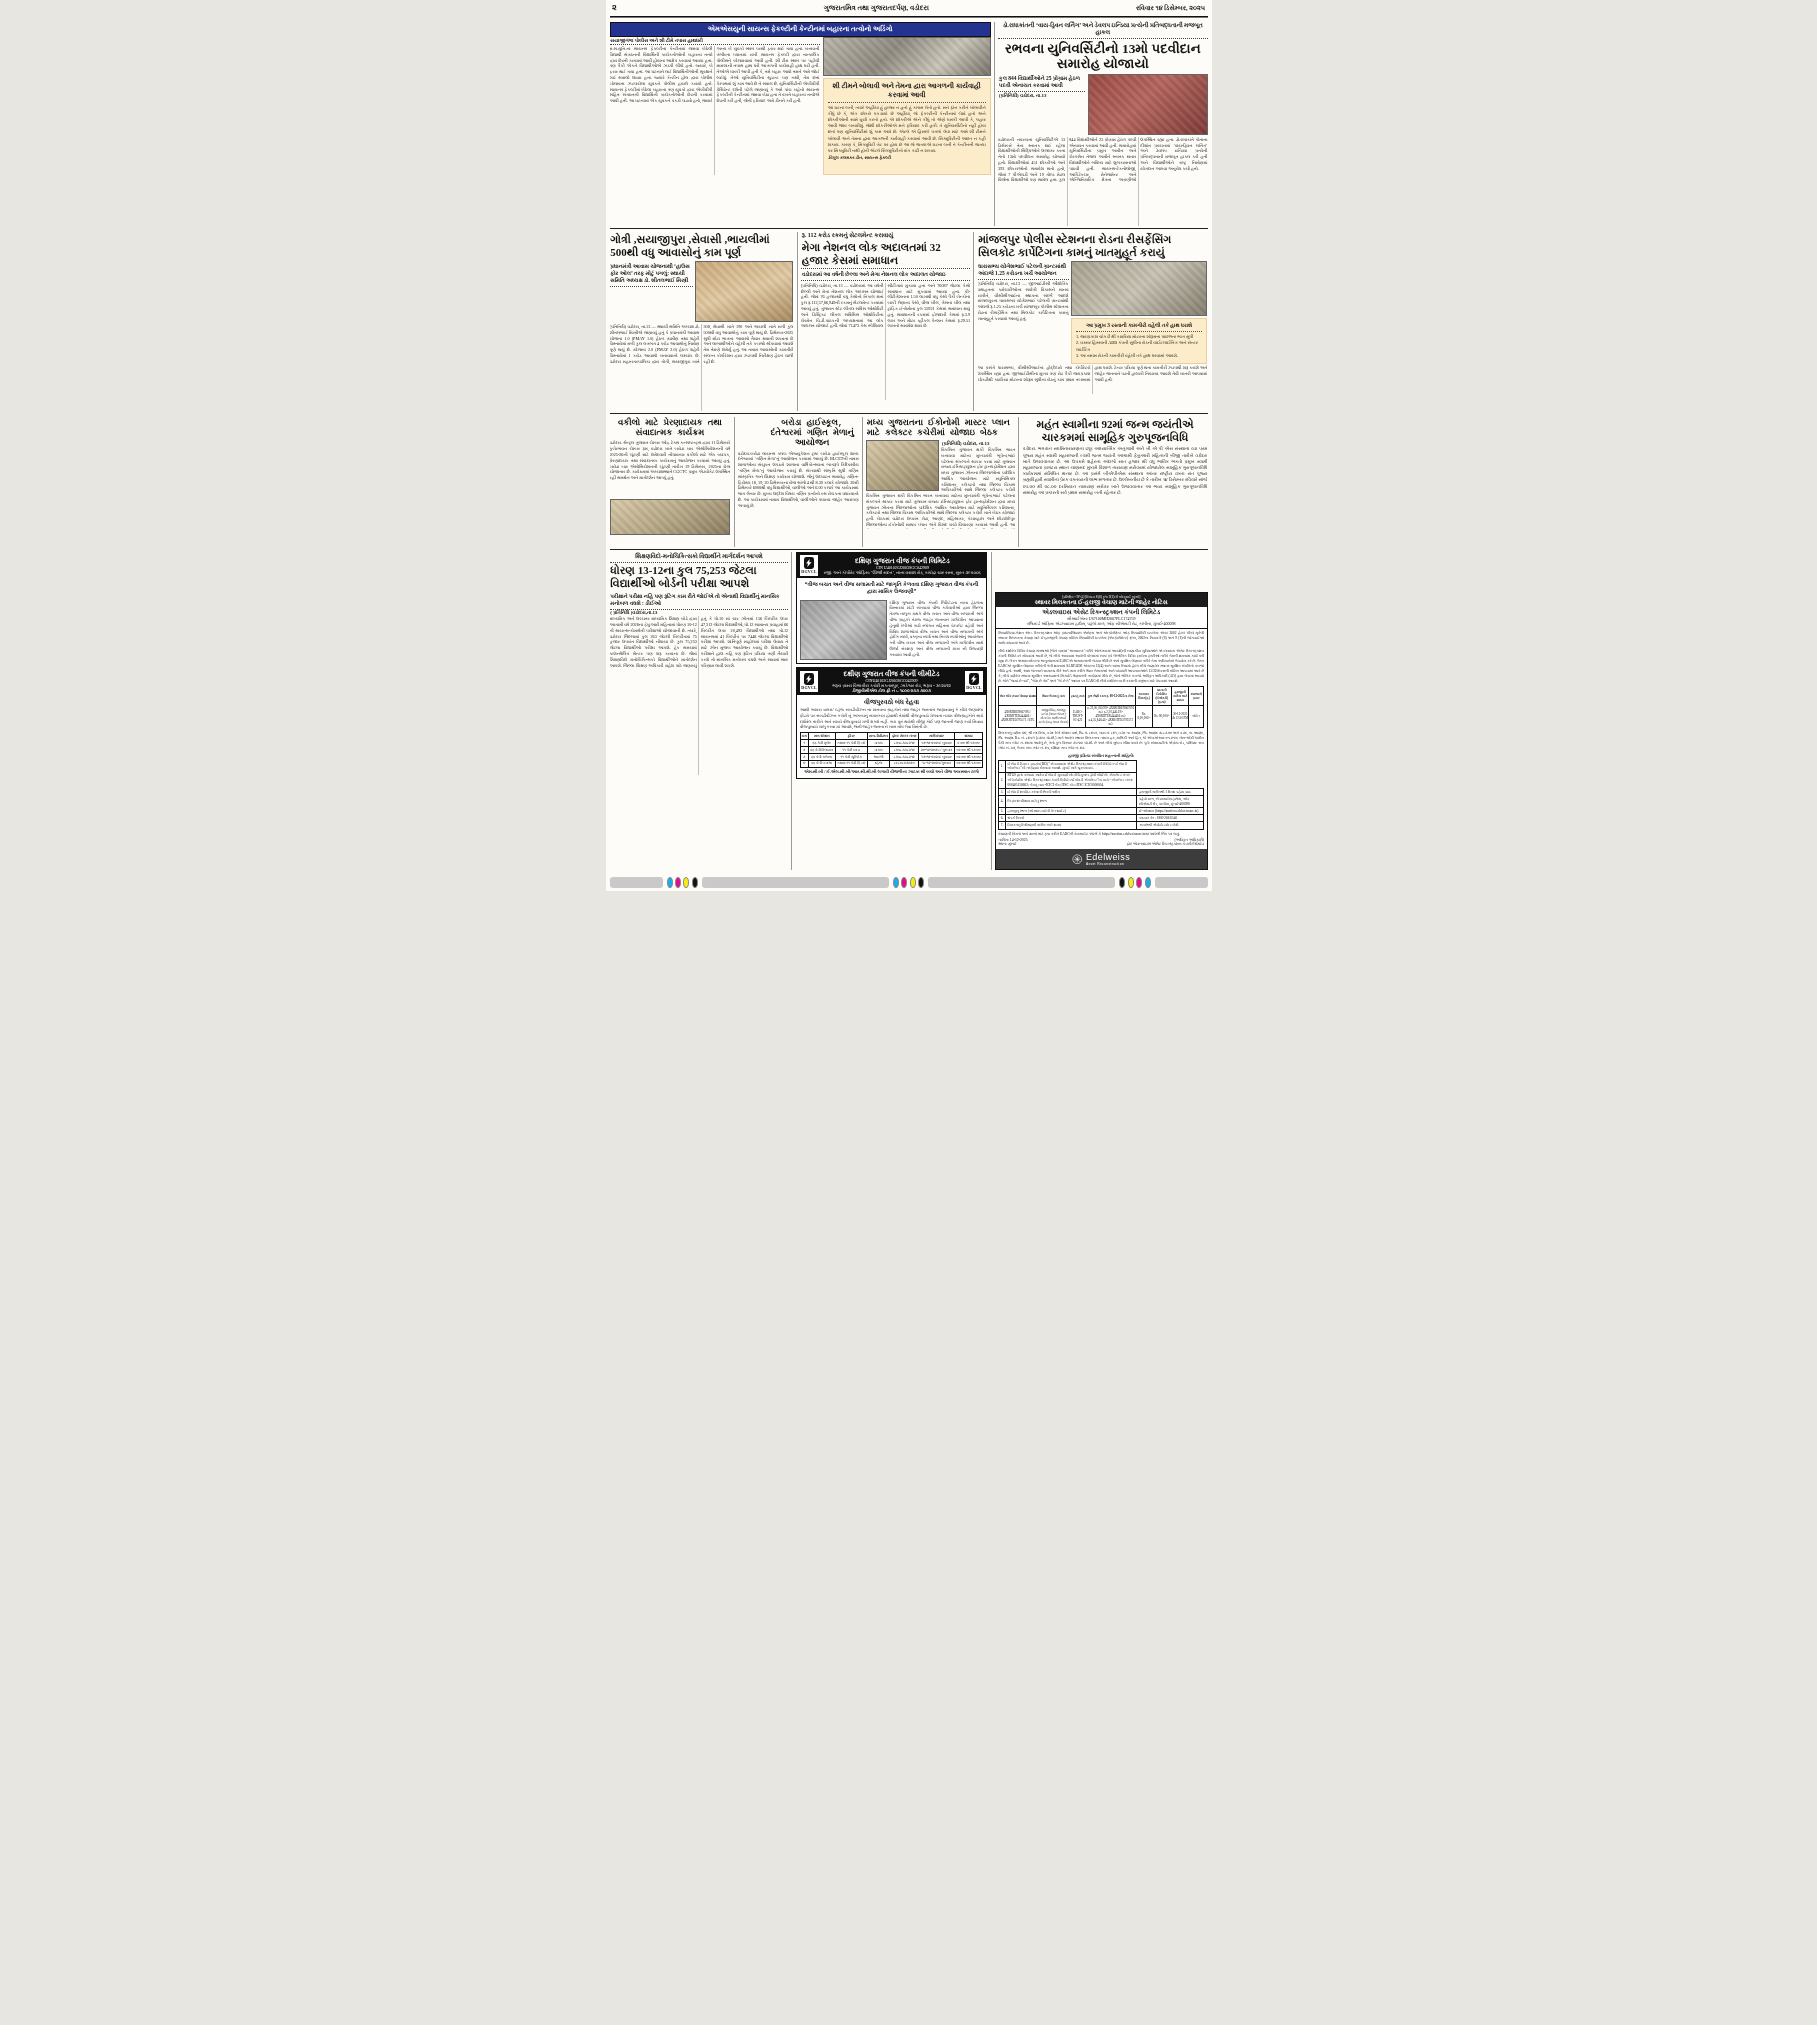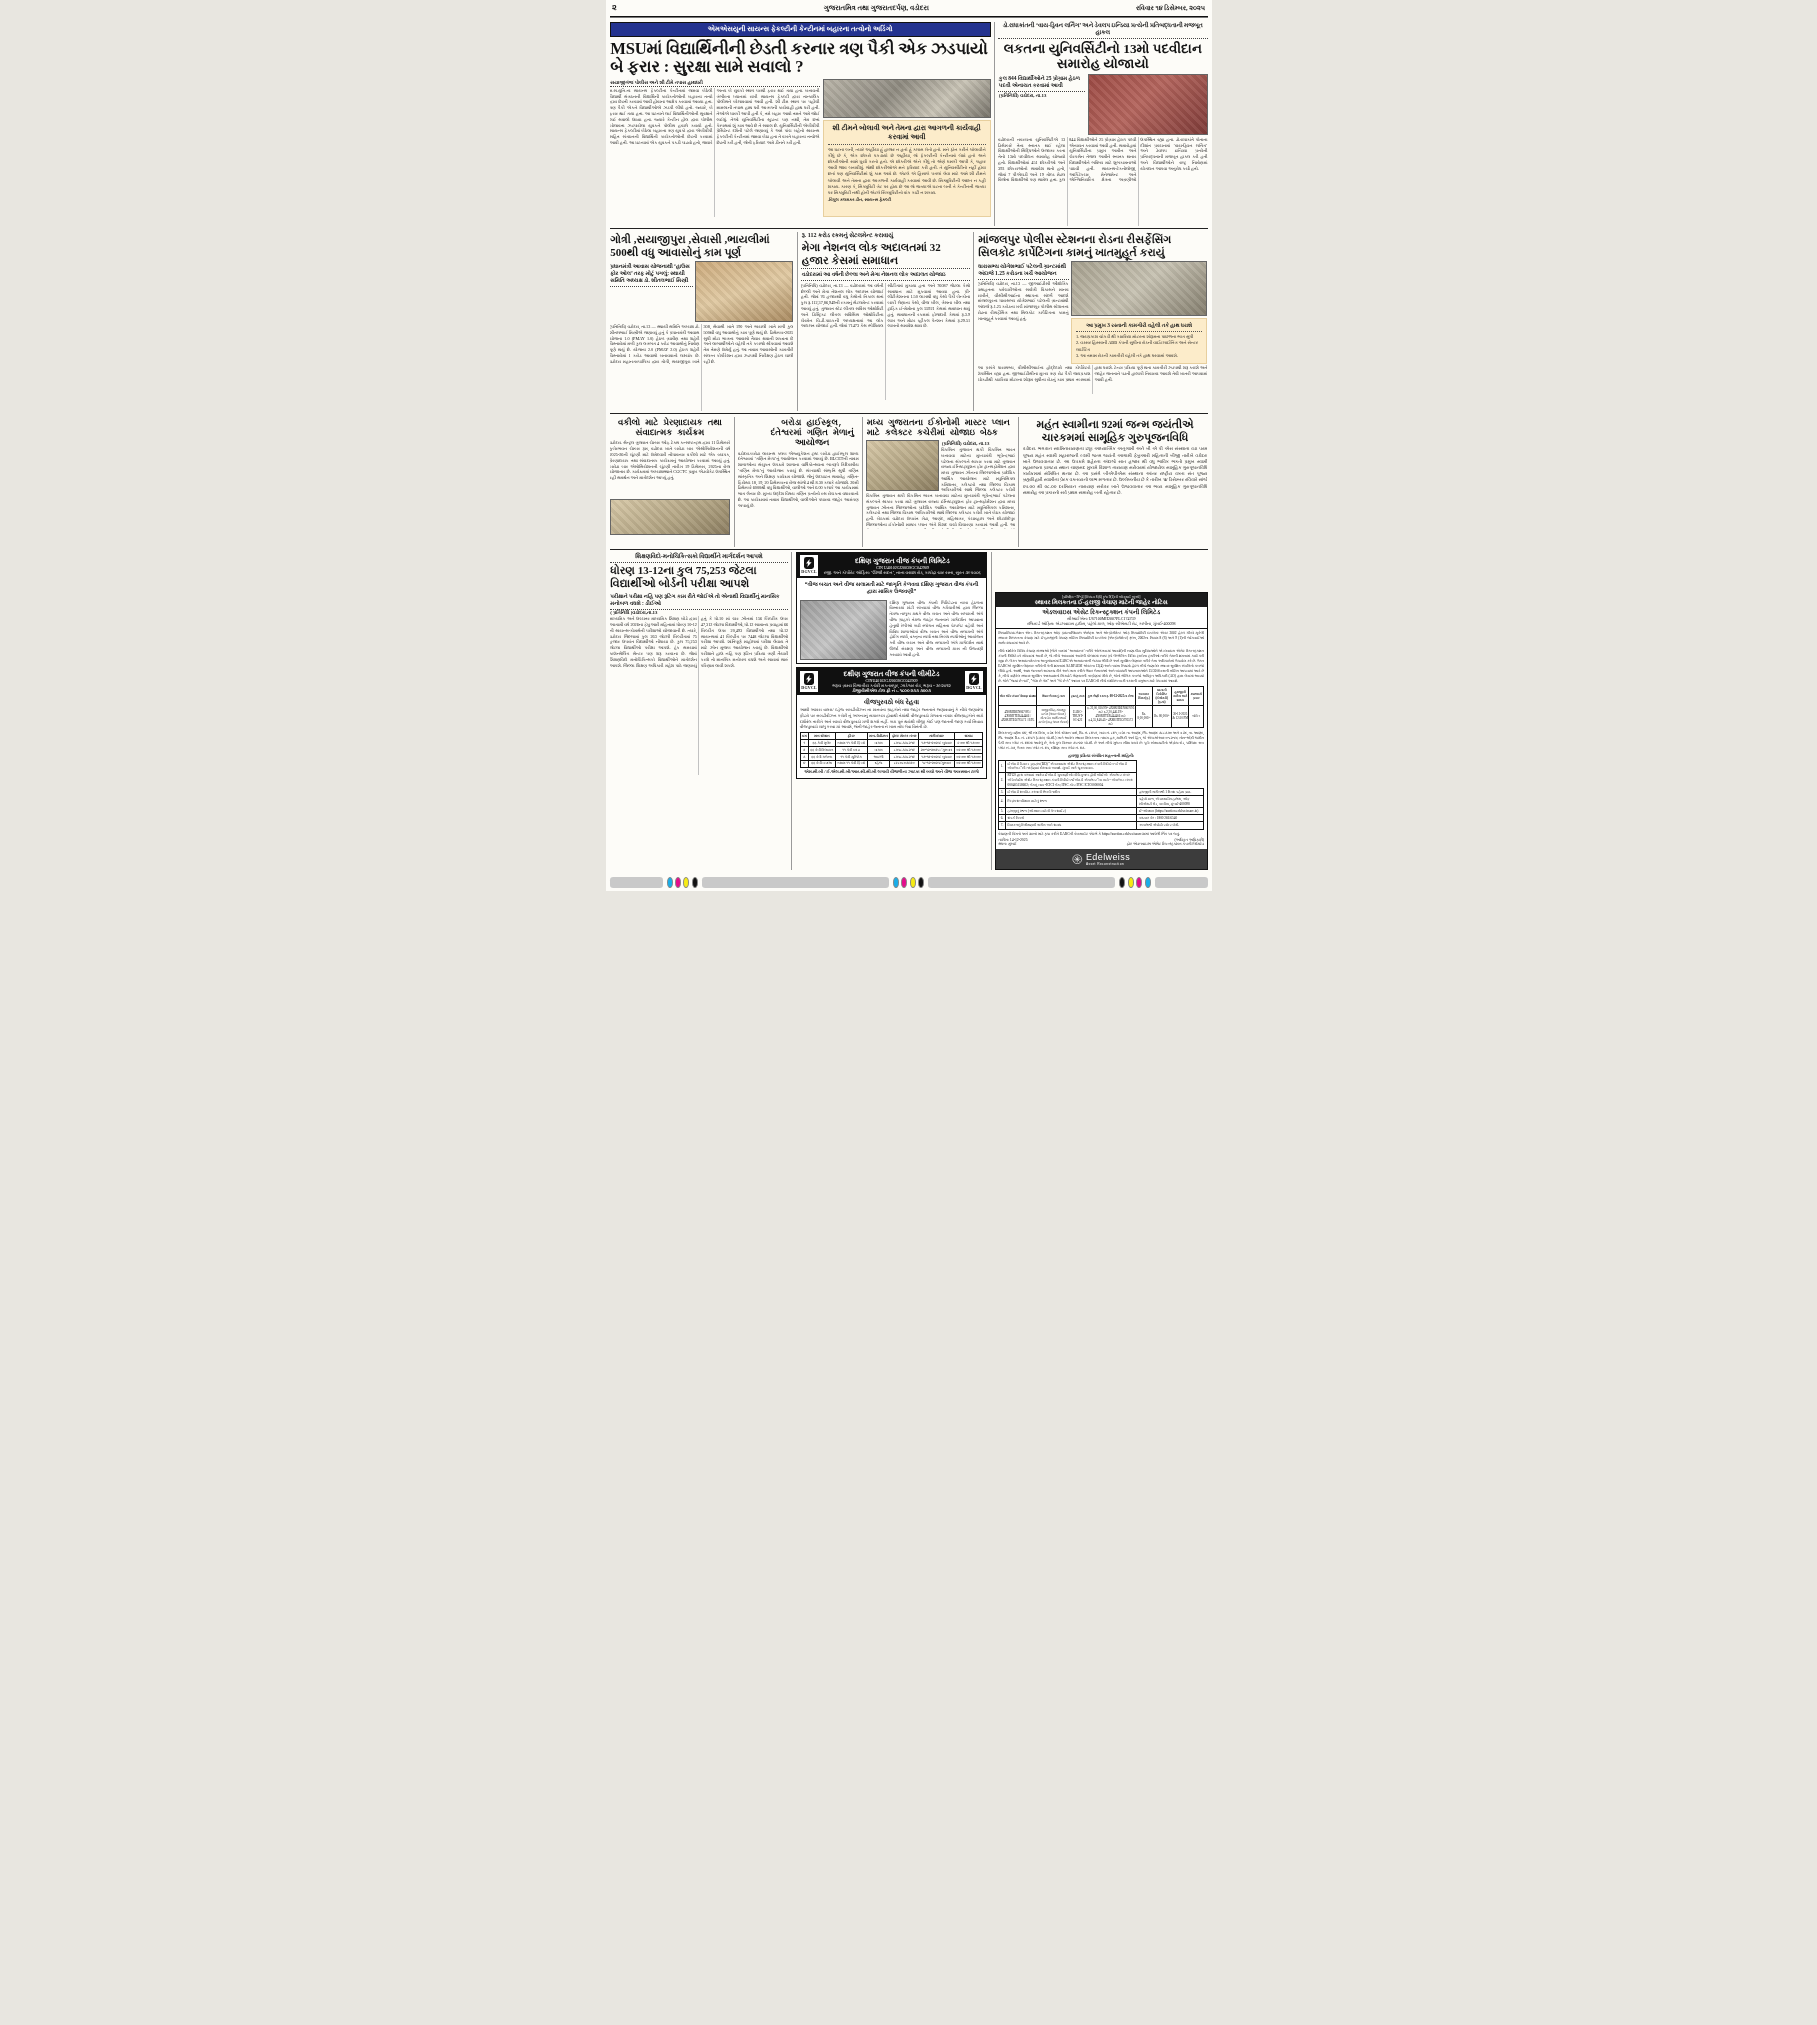--- a/index.html
+++ b/index.html
@@ -103,41 +103,40 @@
     <div class="mast">ગુજરાતમિત્ર તથા ગુજરાતદર્પણ, વડોદરા</div>
     <div class="dt">રવિવાર ૧૪ ડિસેમ્બર, ૨૦૨૫</div>
   </div>
   <div class="rule-thick"></div>
   <div class="rule-thin"></div>
 
   <section class="band">
 
     <article style="flex:1.82; min-width:0;">
       <div class="kicker-blue">એમએસયુની સાયન્સ ફેકલ્ટીની કેન્ટીનમાં બહારના તત્વોનો અડિંગો</div>
-      <h1 class="headline-xl">MSUમાં વિદ્યાર્થિનીની છેડતી કરનાર ત્રણ પૈકી એક ઝડપાયો બે ફરાર : સુરક્ષા સામે સવાલો ?</h1>
       <div style="display:flex; gap:3.2px;">
         <div style="flex:1.25; min-width:0;">
           <div class="standfirst dotted-b">સયાજીગંજ પોલીસ અને શી ટીમે તપાસ હાથધરી</div>
           <div class="body-txt cols-2" style="height:129px; margin-top:1.2px;">મ.સ.યુનિ.ના સાયન્સ ફેકલ્ટીના કેન્ટીનમાં જમવા બેઠેલી વિદ્યાર્થી સંગઠનની વિદ્યાર્થિની કાર્યકર્તાઓની બહારના તત્વો દ્વારા છેડતી કરવામાં આવી હોવાના આક્ષેપ કરવામાં આવ્યા હતા. ત્રણ પૈકી એકને વિદ્યાર્થીઓએ ઝડપી લીધો હતો. જ્યારે, બે ફરાર થઈ ગયા હતા. આ ઘટનાને લઈ વિદ્યાર્થિનીઓની સુરક્ષાને લઈ સવાલો ઉઠ્યા હતા. જ્યારે કેન્ટીન હોલ દ્વારા પોલીસ બોલાવતા ઝડપાયેલા યુવકને પોલીસ હવાલે કરાયો હતો. સાયન્સ ફેકલ્ટીમાં બેઠેલા બહારના ત્રણ યુવકો દ્વારા એબીવીપી સહિત સંગઠનની વિદ્યાર્થિની કાર્યકર્તાઓની છેડતી કરવામાં આવી હતી. આ ઘટનામાં એક યુવકને પકડી પાડ્યો હતો, જયારે અન્ય બે યુવકો સ્થળ પરથી ફરાર થઈ ગયા હતા. બનાવની ગંભીરતા ધ્યાનમાં રાખી સાયન્સ ફેકલ્ટી દ્વારા તાત્કાલિક પોલીસને બોલાવવામાં આવી હતી. શી ટીમ સ્થળ પર પહોંચી મામલાની તપાસ હાથ ધરી આગળની કાર્યવાહી હાથ ધરી હતી. તેઓએ ધમકી આપી હતી કે, તમે બહાર આવો તમને અમે જોઈ લઈશું. તેઓ યુનિવર્સિટીના સ્ટુડન્ટ પણ નથી, તેમ છતાં કેમ્પસમાં શું કામ આવે છે તે સવાલ છે. યુનિવર્સિટીની એબીવીપી પ્રેસિડેન્ટ દર્શની પટેલે જણાવ્યું કે અમે પાંચ બહેનો સાયન્સ ફેકલ્ટીની કેન્ટીનમાં જમવા બેઠા હતા તે વખતે બહારના તત્વોએ છેડતી કરી હતી, જેની ફરિયાદ અમે ડીનને કરી હતી.</div>
         </div>
         <div style="flex:1; min-width:0; display:flex; flex-direction:column; gap:2px;">
           <div class="photo" style="height:39px;"></div>
           <div class="cream-box" style="flex:1;">
             <div class="bx-title">શી ટીમને બોલાવી અને તેમના દ્વારા આગળની કાર્યવાહી કરવામાં આવી</div>
             <div class="bx-body">આ ઘટના બની, ત્યારે અહીંયા હું હાજર ન હતો હું ક્લાસ લેતો હતો. મને ફોન કરીને બોલાવીને કીધું છે કે, એક છોકરો પકડાયો છે અહીંયા, જે ફેકલ્ટીની કેન્ટીનમાં બેઠો હતો અને છોકરીઓની સામે ઘુર્યા કરતો હતો. એ છોકરીએ એને કીધું તો એણે ધમકી આપી કે, બહાર આવી જાવ બતાવીશું. જેથી છોકરીઓએ મને ફરિયાદ કરી હતી. તે યુનિવર્સીટીનો નહીં હોવા છતાં પણ યુનિવર્સિટીમાં શું કામ આવે છે. એટલે એ હિસાબે પગલાં લેવા માટે અમે શી ટીમને બોલાવી અને તેમના દ્વારા આગળની કાર્યવાહી કરવામાં આવી છે. સિક્યુરિટીની અછત ન કહી શકાય. કારણ કે, સિક્યુરિટી ગેટ પર હોય છે આ જે જગ્યાએ ઘટના બની તે કેન્ટીનની જગ્યા પર સિક્યુરિટી નથી હોતી એટલે સિક્યુરિટીનો વાંક કાઢી ન શકાય.</div>
             <div class="bx-attr">-વિપુલ કલમકર ડીન, સાયન્સ ફેકલ્ટી</div>
           </div>
         </div>
       </div>
     </article>
     <div class="vdiv"></div>
 
     <article style="flex:1; min-width:0;">
       <div class="kicker-plain dotted-b">ડો.રાધાકાંતની ‘વાય-ડ્રિવન લર્નિંગ’ અને ડેવલપ ઇન્ડિયા પ્રત્યેની પ્રતિબદ્ધતાની મજબૂત હાકલ</div>
-      <h2 class="headline-lg" style="text-align:center;">લકતના યુનિવર્સિટીનો 13મો પદવીદાન સમારોહ યોજાયો</h2>
+      <h2 class="headline-lg" style="text-align:center;">રભવના યુનિવર્સિટીનો 13મો પદવીદાન સમારોહ યોજાયો</h2>
       <div style="display:flex; gap:2.4px; margin-top:0.8px;">
         <div style="flex:1; min-width:0;">
           <div class="subhead dotted-b">કુલ 844 વિદ્યાર્થીઓને 25 પ્રોગ્રામ હેઠળ પદવી એનાયત કરવામાં આવી</div>
           <div class="standfirst">(પ્રતિનિધી) વડોદરા, તા.13</div>
         </div>
         <div class="photo red" style="flex:1.35; height:61px;"></div>
       </div>
       <div class="body-txt cols-3" style="height:89px; margin-top:2px;">વડોદરાની નવરચના યુનિવર્સિટીએ 13 ડિસેમ્બરે તેના સ્નાતક થઈ રહેલા વિદ્યાર્થીઓની સિદ્ધિઓને ઉજાગર કરતા તેનો 13મો પદવીદાન સમારોહ યોજ્યો હતો. વિદ્યાર્થીઓમાં 451 છોકરીઓ અને 393 છોકરાઓનો સમાવેશ થતો હતો, જેમાં 7 પીએચડી અને 19 ગોલ્ડ મેડલ વિજેતા વિદ્યાર્થીઓ પણ સામેલ હતા. કુલ 844 વિદ્યાર્થીઓને 25 પ્રોગ્રામ હેઠળ પદવી એનાયત કરવામાં આવી હતી. સમારોહમાં યુનિવર્સિટીના પ્રમુખ અમીન અને ચેરપર્સન તેજલ અમીને સ્નાતક થનાર વિદ્યાર્થીઓને ભવિષ્ય માટે શુભકામનાઓ પાઠવી હતી. સાયન્સ-ટેકનોલોજી, આર્કિટેક્ચર, મેનેજમેન્ટ અને એન્જિનિયરિંગ ક્ષેત્રના અગ્રણીઓ ઉપસ્થિત રહ્યા હતા. ડો.રાધાકાંતે પોતાના દીક્ષાંત પ્રવચનમાં ‘વાય-ડ્રિવન લર્નિંગ’ અને ડેવલપ ઇન્ડિયા પ્રત્યેની પ્રતિબદ્ધતાની મજબૂત હાકલ કરી હતી અને વિદ્યાર્થીઓને રાષ્ટ્ર નિર્માણમાં યોગદાન આપવા અનુરોધ કર્યો હતો.</div>
     </article>
   </section>

